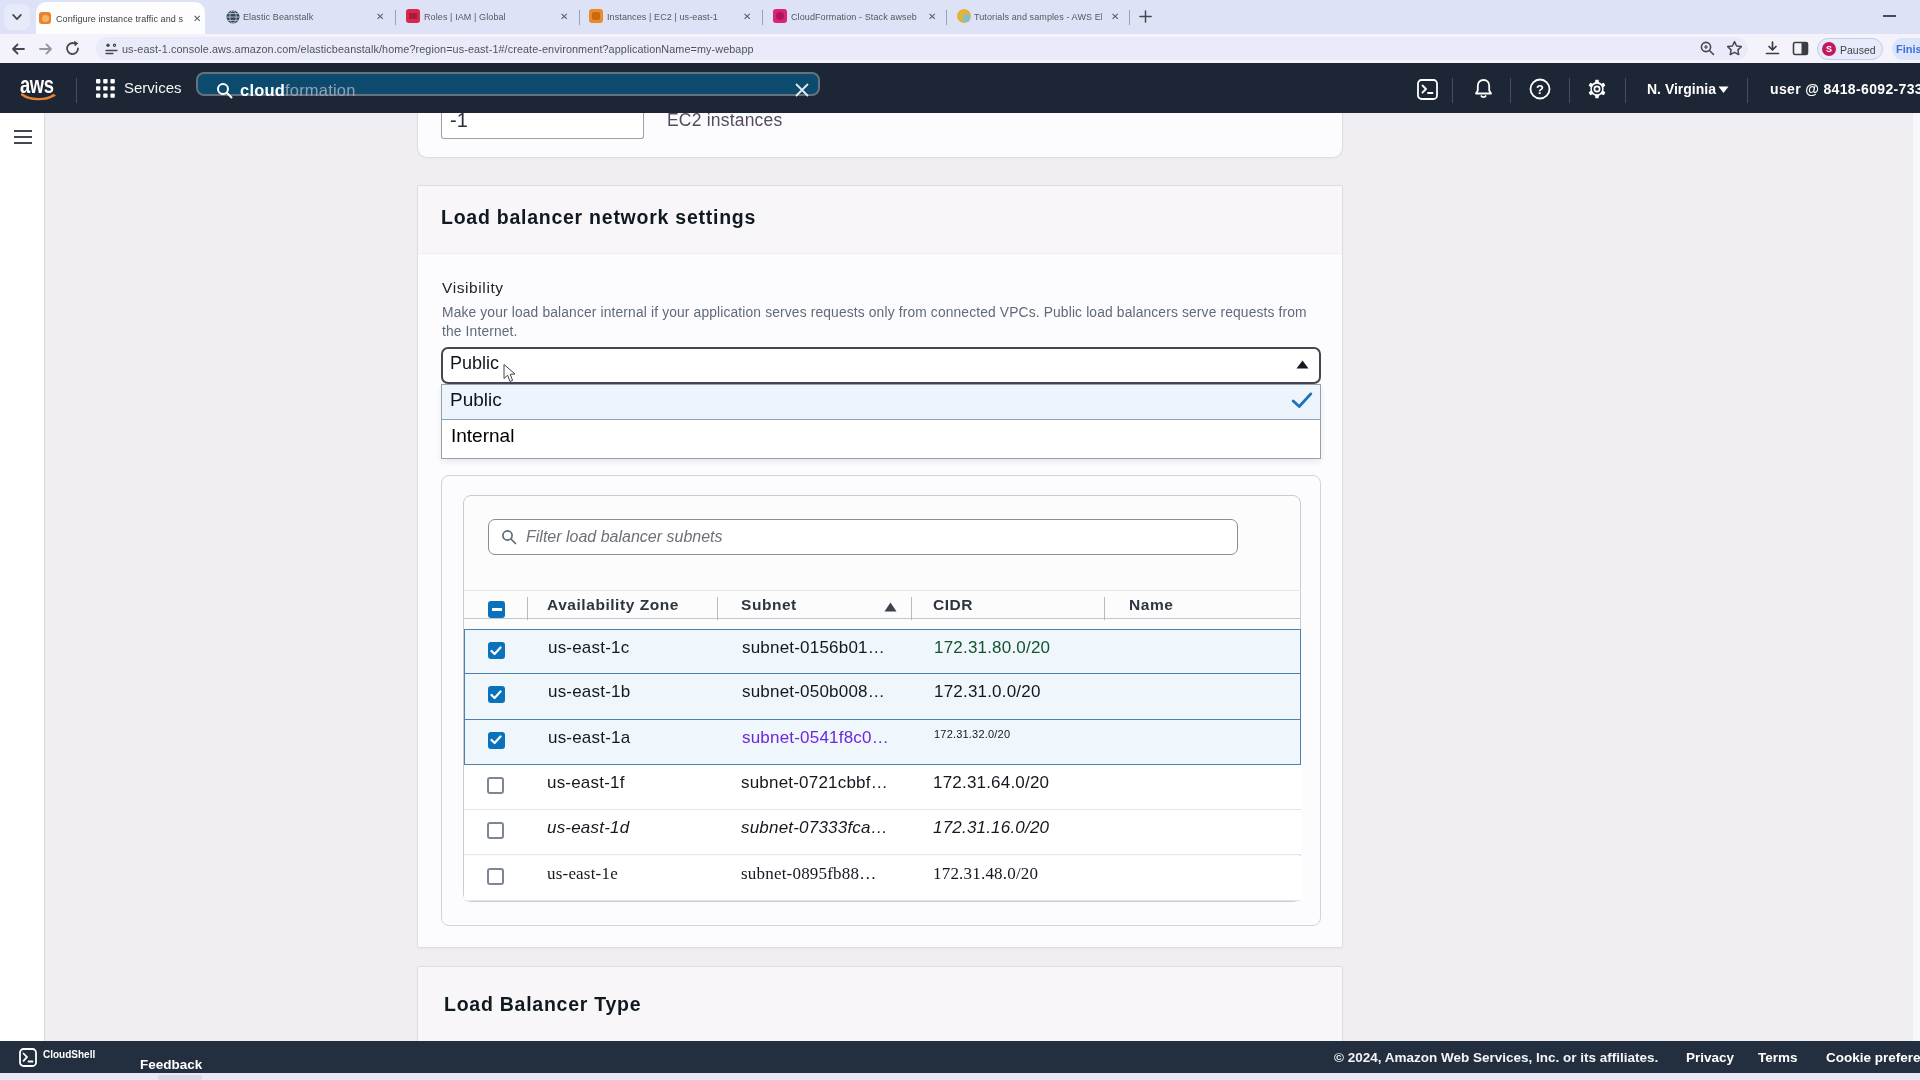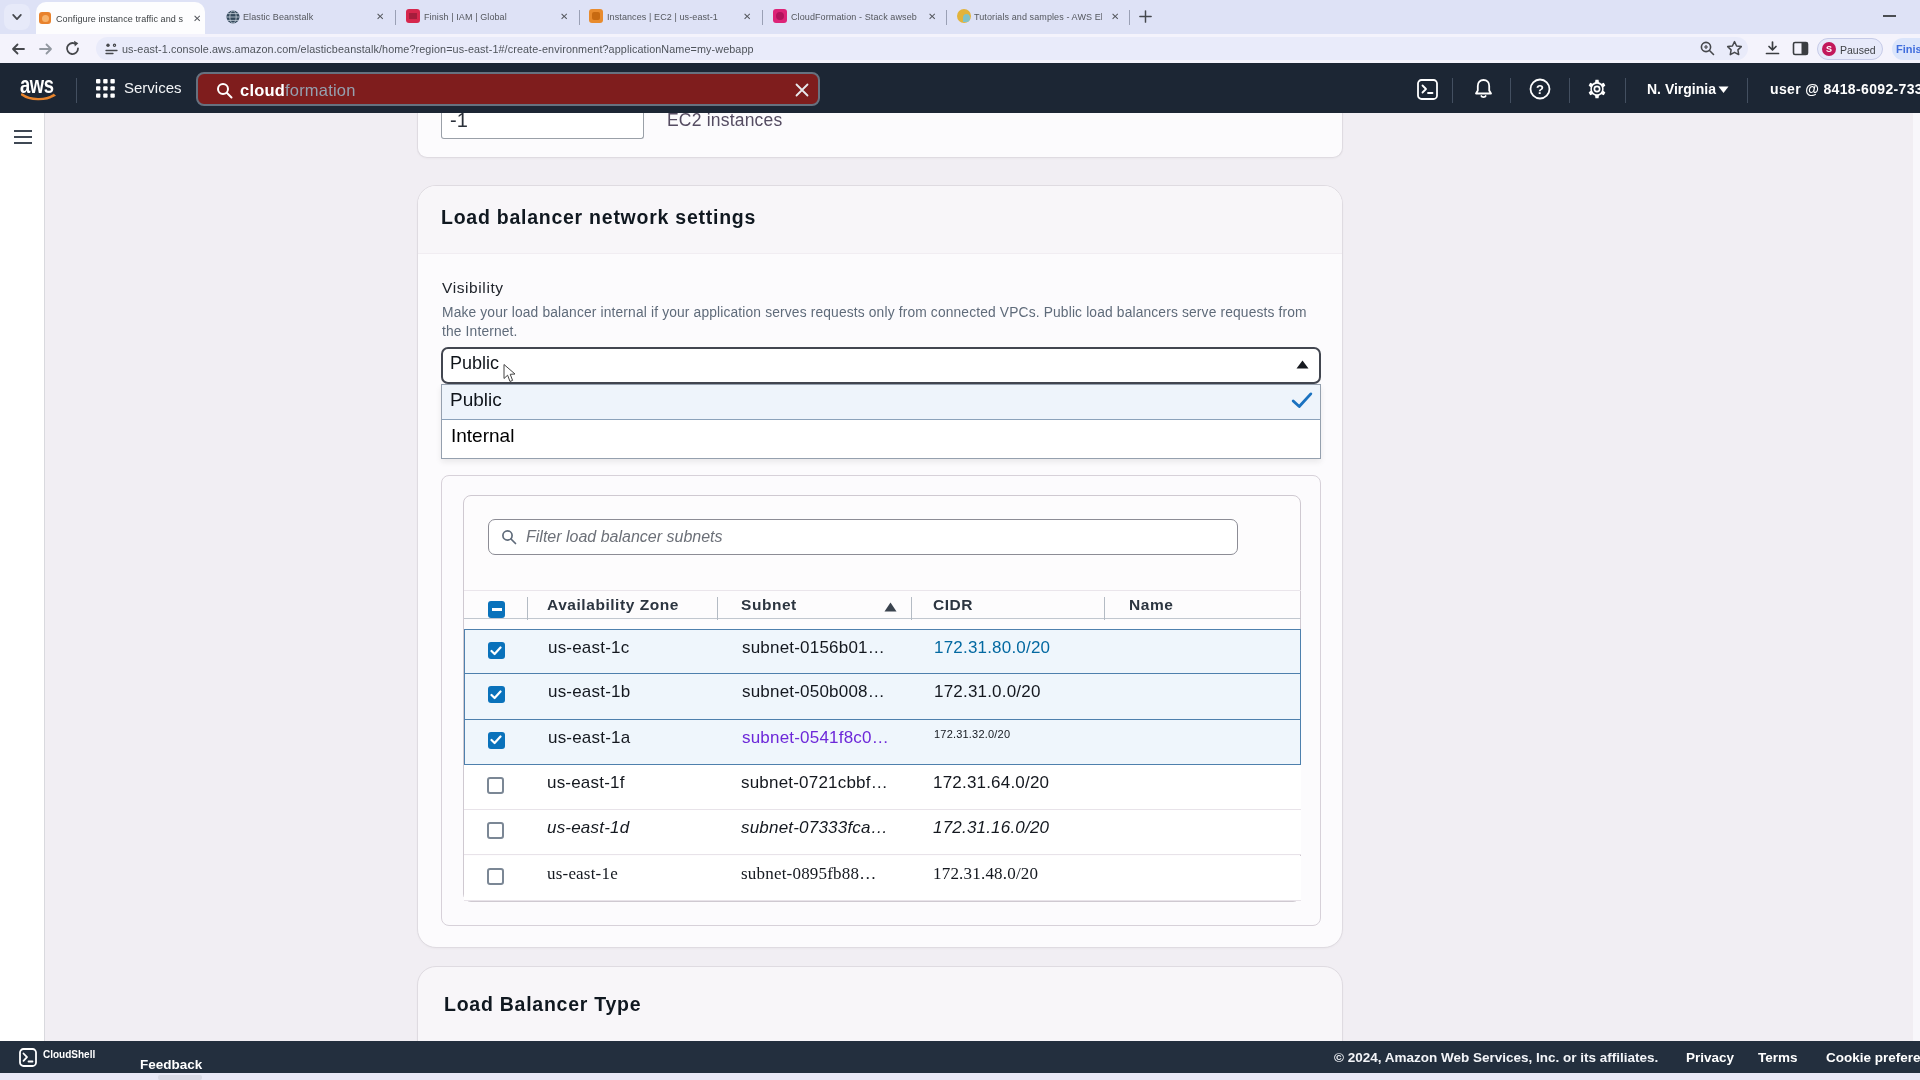--- a/index.html
+++ b/index.html
@@ -12,25 +12,25 @@
   .tabsep { width:1px; height:15px; background:#9aa0b5; top:10px; }
   .tabx { color:#53565c; font-size:10px; line-height:11px; }
   #activetab { left:36px; top:2px; width:169px; height:32px; background:#fdfdfe; border-radius:10px 10px 0 0; }
   
   #toolbar { left:0; top:34px; width:1920px; height:29px; background:#f4f3fc; }
   #omnibox { left:96px; top:3px; width:1652px; height:23px; background:#e9ebfa; border-radius:12px; }
   #urltxt { left:122px; top:9px; font-size:10.8px; color:#4e535a; letter-spacing:0.1px; }
   
   #awsnav { left:0; top:63px; width:1920px; height:50px; background:#1c2634; z-index:20; }
   .navdiv { width:1px; height:25px; background:#434f60; top:15px; position:absolute; }
-  #awssearch { left:196px; top:9px; width:624px; height:34px; background:#7f1d1d; border:2px solid #66717f; border-radius:8px; }
+  #awssearch { left:196px; top:9px; width:624px; height:24px; background:#0c4a6e; border:2px solid #66717f; border-radius:8px; }
   
   #content { left:0; top:63px; width:1920px; height:978px; background:#f1eef3; }
   #leftrail { left:0; top:0; width:45px; height:978px; background:#ffffff; border-right:1px solid #d9d9de; }
-  .card { position:absolute; background:#fcfbfd; border:1px solid #dfdbe1; border-radius:19px; box-shadow:0 1px 2px rgba(0,0,0,0.03); }
+  .card { position:absolute; background:#fcfbfd; border:1px solid #dfdbe1; border-radius:2px; box-shadow:0 1px 2px rgba(0,0,0,0.03); }
   
   #footer { left:0; top:1041px; width:1920px; height:32px; background:#232f3e; z-index:30; }
   #bottomstrip { left:0; top:1073px; width:1920px; height:7px; background:#e9e9f6; z-index:30; }
 </style>
 </head>
 <body>
 <div class="abs" id="tabstrip">
 
   <div class="abs" style="left:4px;top:4px;width:26px;height:26px;border-radius:8px;background:#e7eaf9"></div>
     <svg class="abs" style="left:11px;top:11px" width="12" height="12" viewBox="0 0 14 14">
@@ -50,21 +50,21 @@
       <ellipse cx="7" cy="7" rx="3.2" ry="6.2" fill="none" stroke="#b9c4cf" stroke-width="0.9"></ellipse>
       <path d="M0.8 7 H13.2 M1.6 3.6 H12.4 M1.6 10.4 H12.4" stroke="#b9c4cf" stroke-width="0.9"></path>
     </svg>
   <div class="abs tabtxt" style="left:243px;top:12px;width:120px">Elastic Beanstalk</div>
   <div class="abs tabx" style="left:376px;top:11px">✕</div>
   <div class="abs tabsep" style="left:395px"></div>
 
   <div class="abs" style="left:406px;top:9px;width:14px;height:14px;background:#d6274d;border-radius:3px">
       <div class="abs" style="left:3px;top:4px;width:8px;height:6px;background:#a51d3c"></div>
     </div>
-  <div class="abs tabtxt" style="left:424px;top:12px;width:126px">Finish | IAM | Global</div>
+  <div class="abs tabtxt" style="left:424px;top:12px;width:126px">Roles | IAM | Global</div>
   <div class="abs tabx" style="left:560px;top:11px">✕</div>
   <div class="abs tabsep" style="left:579px"></div>
 
   <div class="abs" style="left:589px;top:9px;width:14px;height:14px;background:#e88b2d;border-radius:3px">
       <div class="abs" style="left:3px;top:3px;width:8px;height:8px;background:#c76a11;border-radius:2px"></div>
     </div>
   <div class="abs tabtxt" style="left:607px;top:12px;width:130px">Instances | EC2 | us-east-1</div>
   <div class="abs tabx" style="left:743px;top:11px">✕</div>
   <div class="abs tabsep" style="left:762px"></div>
 
@@ -273,21 +273,21 @@
       <div class="abs" style="left:640px;top:6px;width:1px;height:23px;background:#b4bbc4"></div>
       </div>
       <div class="abs" style="left:0;top:39.0px;width:837px;height:45.3px;background:#eff6fc;border:1px solid #4e80ad;">
       <div class="abs" style="left:23px;top:12px;width:17px;height:17px;background:#0a72bb;border-radius:3px">
             <svg class="abs" style="left:2.2px;top:3.6px" width="12" height="10" viewBox="0 0 12 10">
               <path d="M1.5 5 L4.6 8 L10.5 1.5" fill="none" stroke="#fff" stroke-width="2.2" stroke-linecap="round" stroke-linejoin="round"></path>
             </svg>
           </div>
       <div class="abs" style="left:83px;top:8px;font-size:17px;color:#14181f;letter-spacing:0.2px">us-east-1c</div>
       <div class="abs" style="left:277px;top:8px;font-size:17px;color:#14181f;letter-spacing:0.2px">subnet-0156b01…</div>
-      <div class="abs" style="left:469px;top:8px;font-size:17px;color:#0369a1;letter-spacing:0.2px">172.31.80.0/20</div>
+      <div class="abs" style="left:469px;top:8px;font-size:17px;color:#14532d;letter-spacing:0.2px">172.31.80.0/20</div>
       </div>
       <div class="abs" style="left:0;top:84.3px;width:837px;height:45.3px;background:#eff6fc;border:1px solid #4e80ad;border-top:none;">
       <div class="abs" style="left:23px;top:12px;width:17px;height:17px;background:#0a72bb;border-radius:3px">
             <svg class="abs" style="left:2.2px;top:3.6px" width="12" height="10" viewBox="0 0 12 10">
               <path d="M1.5 5 L4.6 8 L10.5 1.5" fill="none" stroke="#fff" stroke-width="2.2" stroke-linecap="round" stroke-linejoin="round"></path>
             </svg>
           </div>
       <div class="abs" style="left:83px;top:8px;font-size:17px;color:#14181f;letter-spacing:0.2px">us-east-1b</div>
       <div class="abs" style="left:277px;top:8px;font-size:17px;color:#14181f;letter-spacing:0.2px">subnet-050b008…</div>
       <div class="abs" style="left:469px;top:8px;font-size:17px;color:#14181f;letter-spacing:0.2px">172.31.0.0/20</div>

